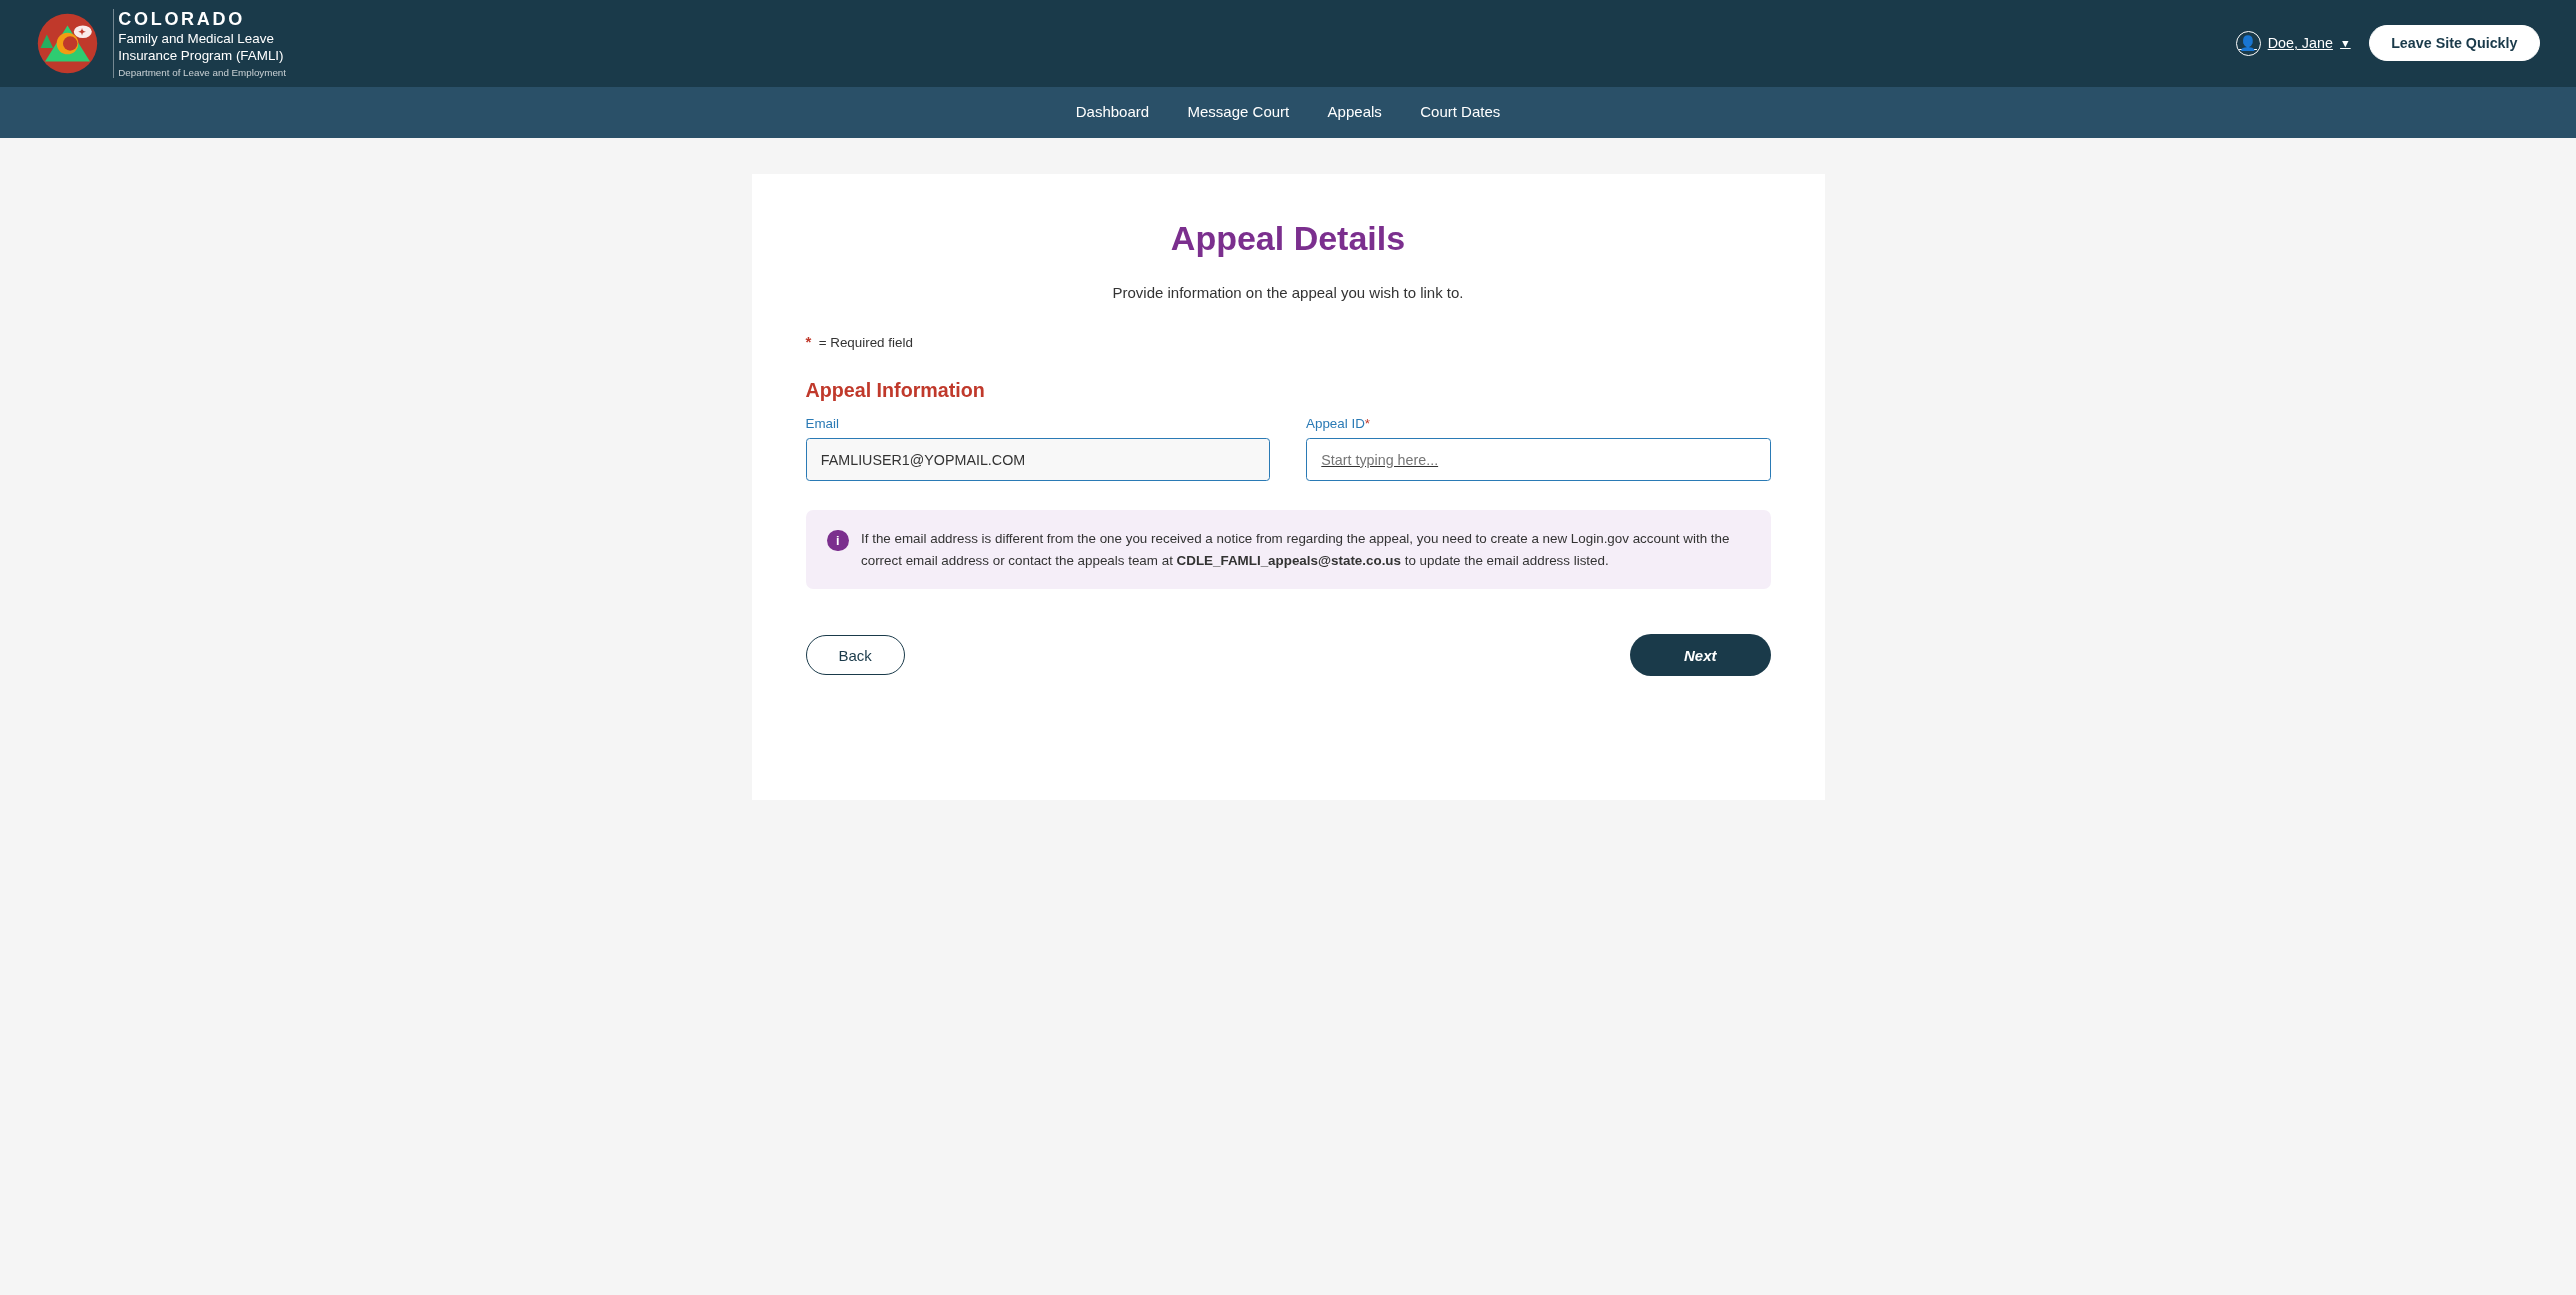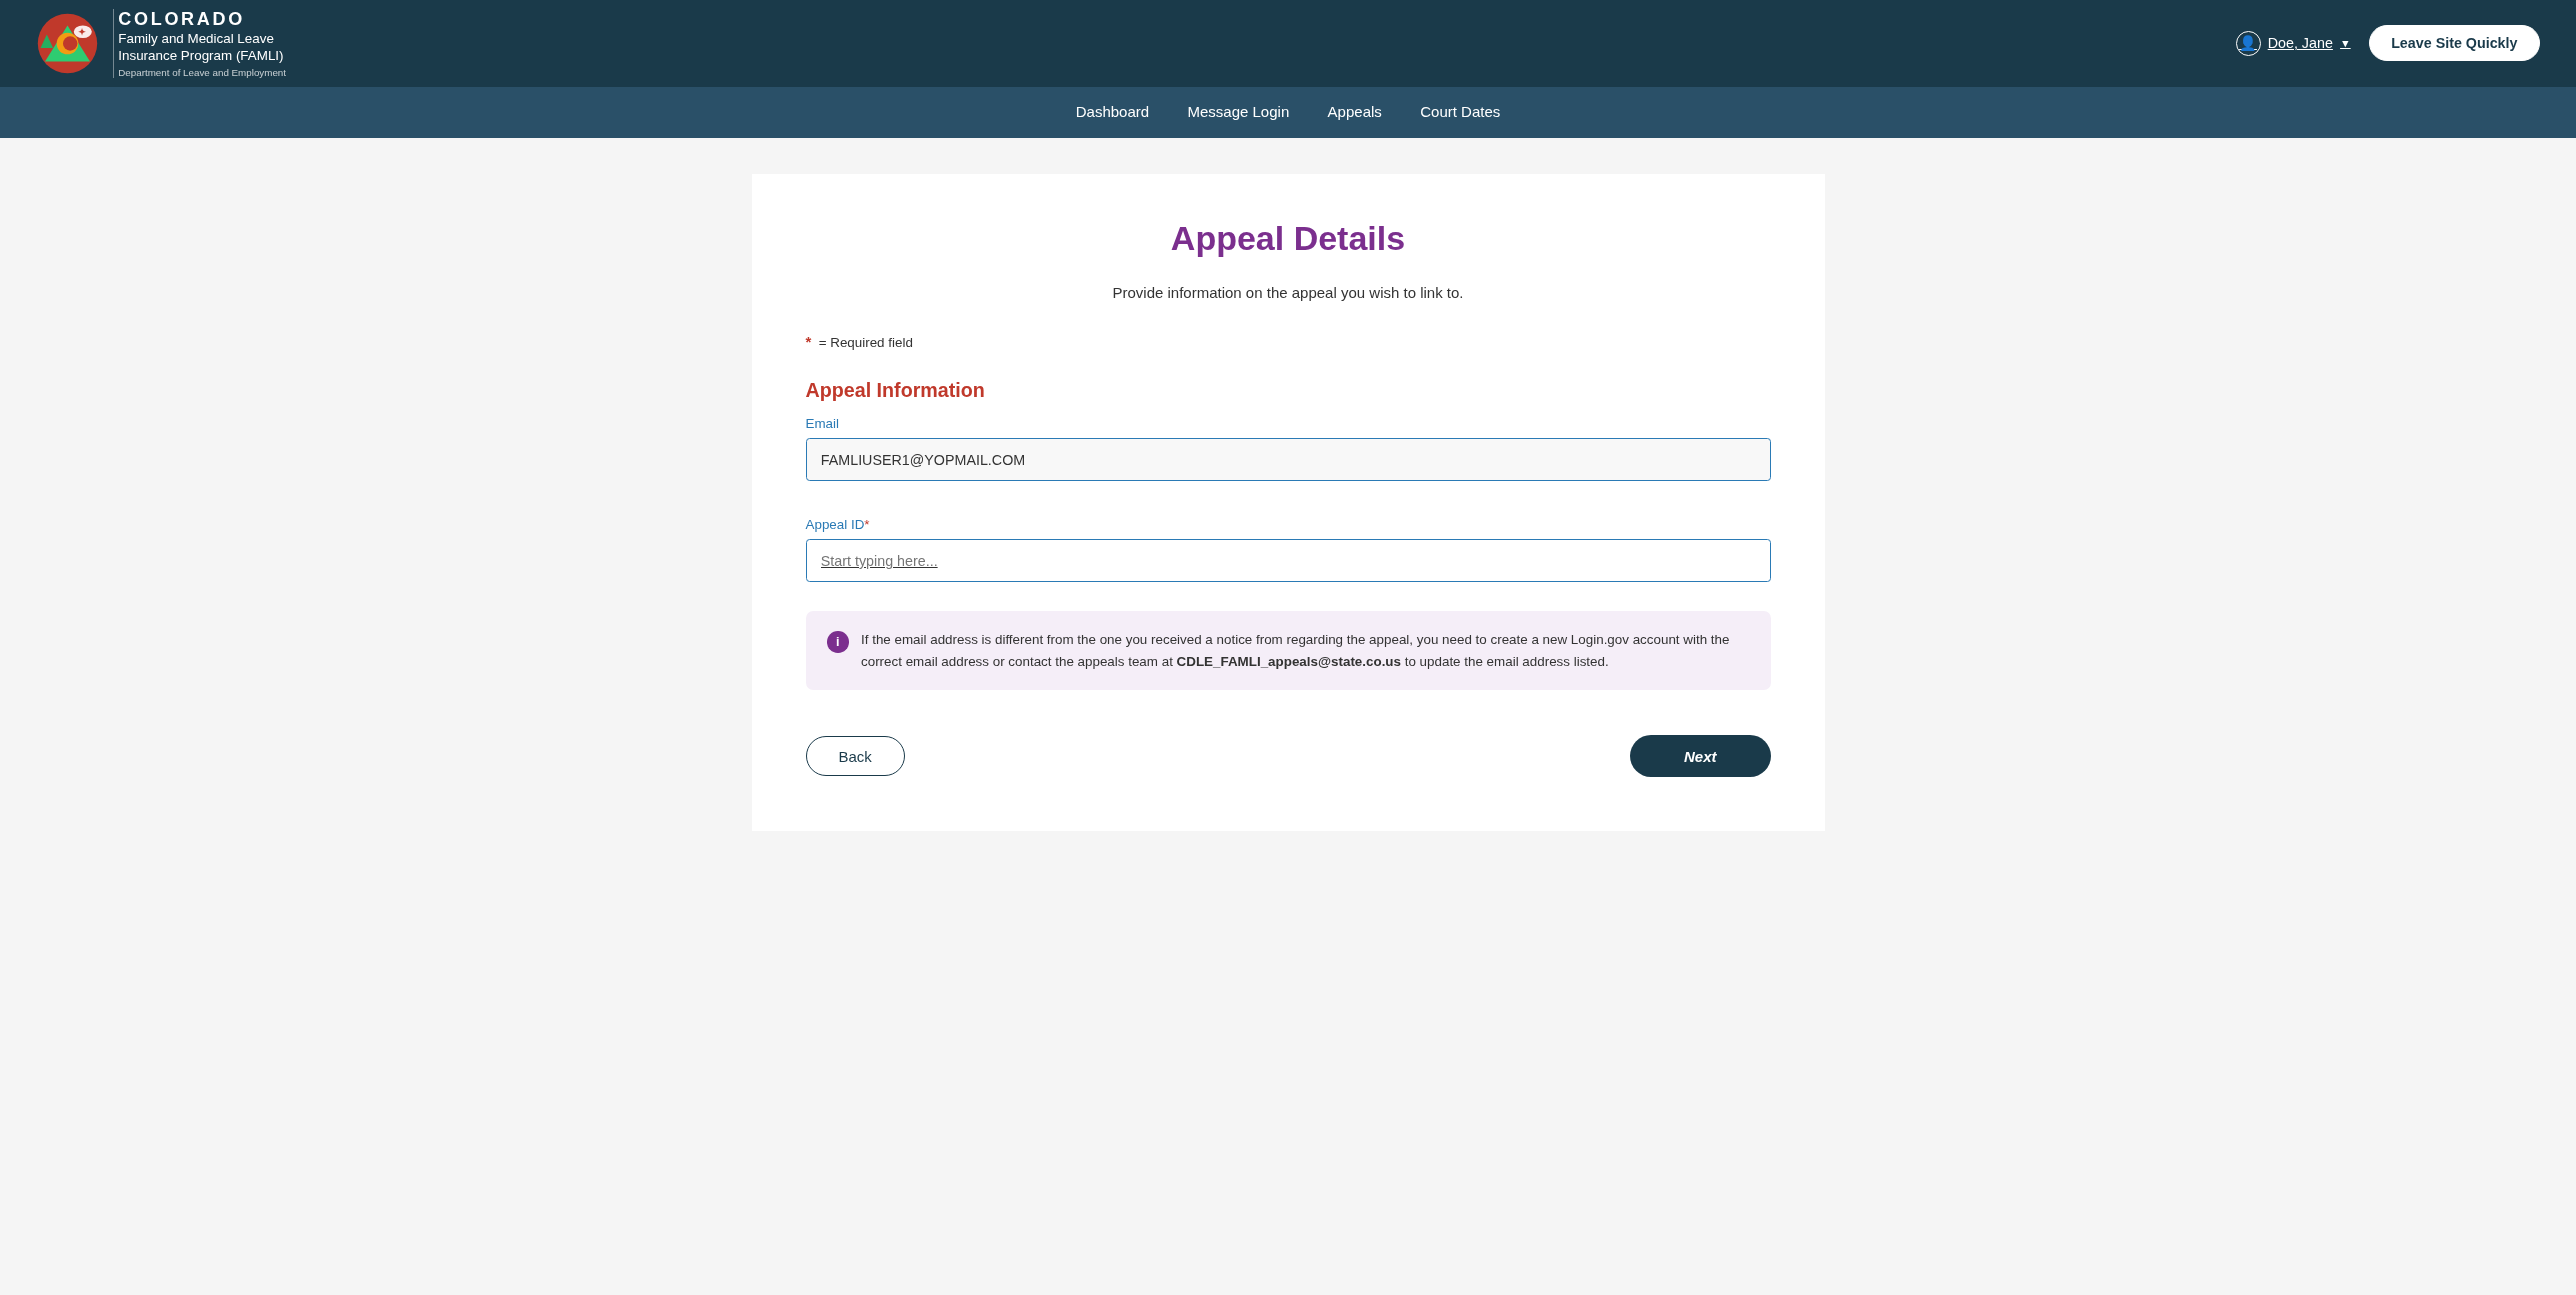--- a/index.html
+++ b/index.html
@@ -154,21 +154,20 @@
       font-size: 13.4px;
       color: #333;
       margin-bottom: 27px;
       line-height: 1.5;
     }
 
     .form-row {
       display: flex;
       gap: 36px;
       margin-bottom: 29px;
-      flex-direction: column;
     }
     .form-group {
       display: flex;
       flex-direction: column;
       gap: 7.2px;
       flex: 1;
     }
     .form-label {
       font-size: 13.4px;
       color: #2a7ab5;
@@ -286,21 +285,21 @@
       <div class="user-icon">👤</div>
       <span>Doe, Jane</span>
       <span class="chevron-down">▼</span>
     </div>
     <button class="leave-site-btn">Leave Site Quickly</button>
   </div>
 </header>
 
 <nav class="navbar">
   <a class="nav-item">Dashboard</a>
-  <a class="nav-item">Message Login</a>
+  <a class="nav-item">Message Court</a>
   <a class="nav-item">Appeals</a>
   <a class="nav-item">Court Dates</a>
 </nav>
 
 <main>
   <div class="main-content">
 
     <h1 class="page-title">Appeal Details</h1>
     <p class="page-subtitle">Provide information on the appeal you wish to link to.</p>
 

